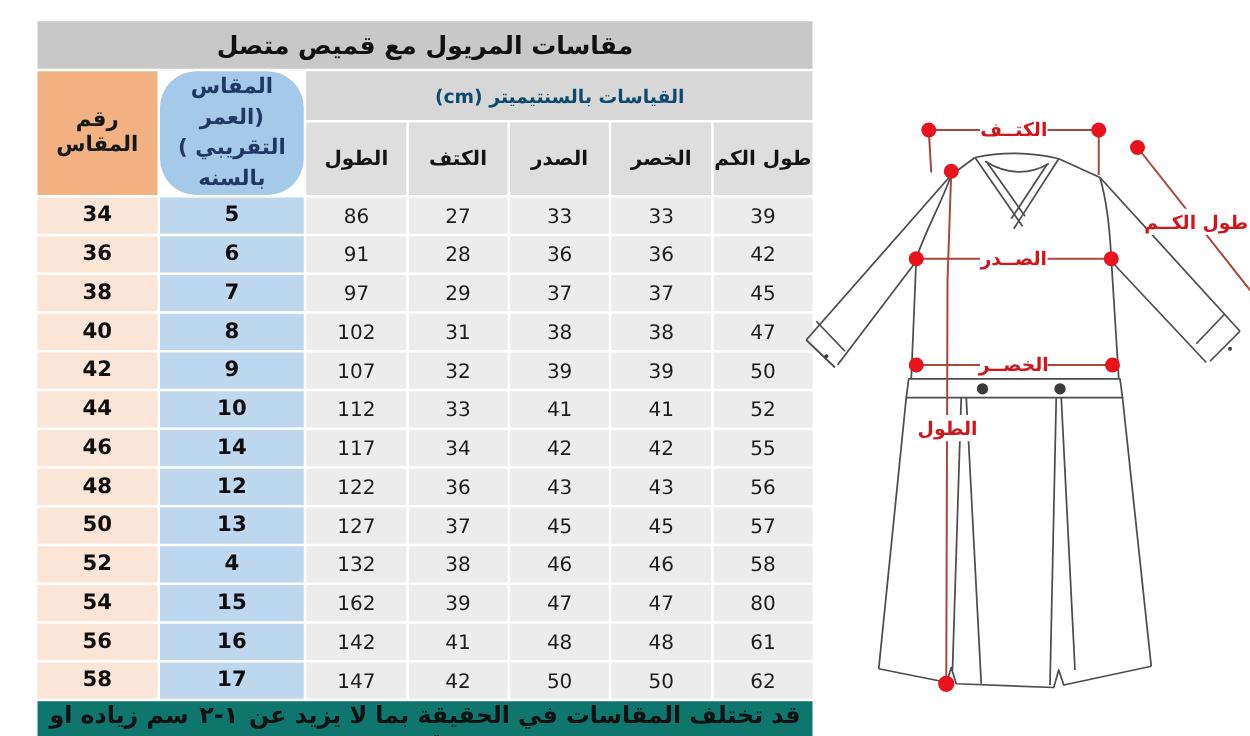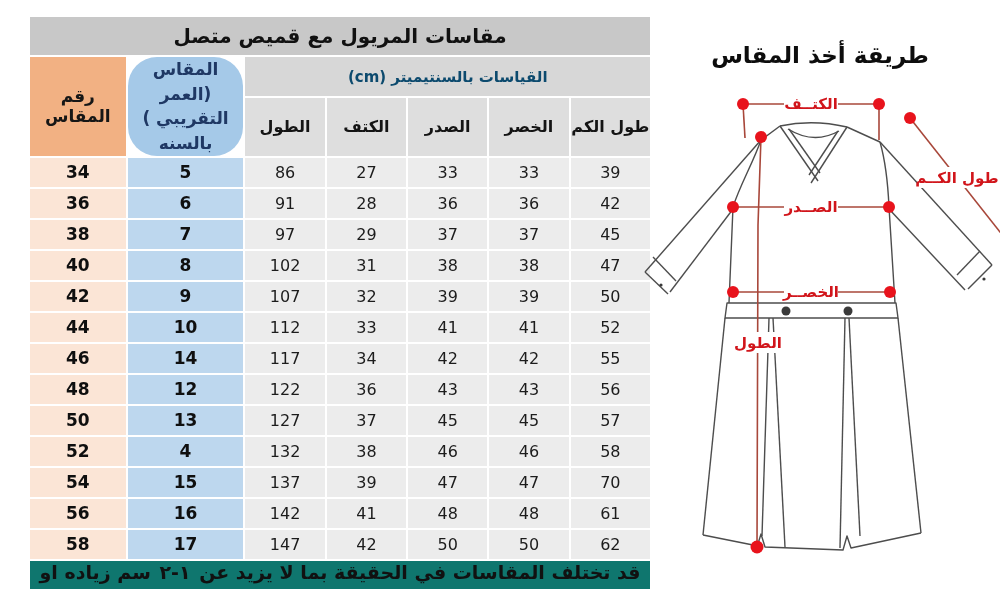--- a/index.html
+++ b/index.html
@@ -152,25 +152,25 @@
             <td class="c-age">4</td>
             <td class="c-cm">132</td>
             <td class="c-cm">38</td>
             <td class="c-cm">46</td>
             <td class="c-cm">46</td>
             <td class="c-cm">58</td>
           </tr>
           <tr>
             <td class="c-size">54</td>
             <td class="c-age">15</td>
-            <td class="c-cm">137</td>
+            <td class="c-cm">162</td>
             <td class="c-cm">39</td>
             <td class="c-cm">47</td>
             <td class="c-cm">47</td>
-            <td class="c-cm">70</td>
+            <td class="c-cm">80</td>
           </tr>
           <tr>
             <td class="c-size">56</td>
             <td class="c-age">16</td>
             <td class="c-cm">142</td>
             <td class="c-cm">41</td>
             <td class="c-cm">48</td>
             <td class="c-cm">48</td>
             <td class="c-cm">61</td>
           </tr>
@@ -188,21 +188,20 @@
           <tr>
         <td class="t-footer" colspan="7" dir="rtl">
           <span>قد تختلف المقاسات في الحقيقة بما لا يزيد عن </span><bdi dir="ltr">١-٢</bdi><span> سم زياده او نقص</span>
         </td>
       </tr>
     </tbody>
       </table>
   </div>
 
   <div class="diagram">
-    <div class="diagram-title" dir="rtl">طريقة أخذ المقاس</div>
 
     <svg width="380" height="504" viewBox="0 0 380 504">
 
       <g stroke="#4d4d4d" stroke-width="1.4" fill="none" stroke-linejoin="round">
 
         <path d="M121,55 L5,187"></path>
         <path d="M93,124 L30,207"></path>
         <path d="M5,187 L28,209"></path>
         <path d="M13,172 L36,196"></path>
 

